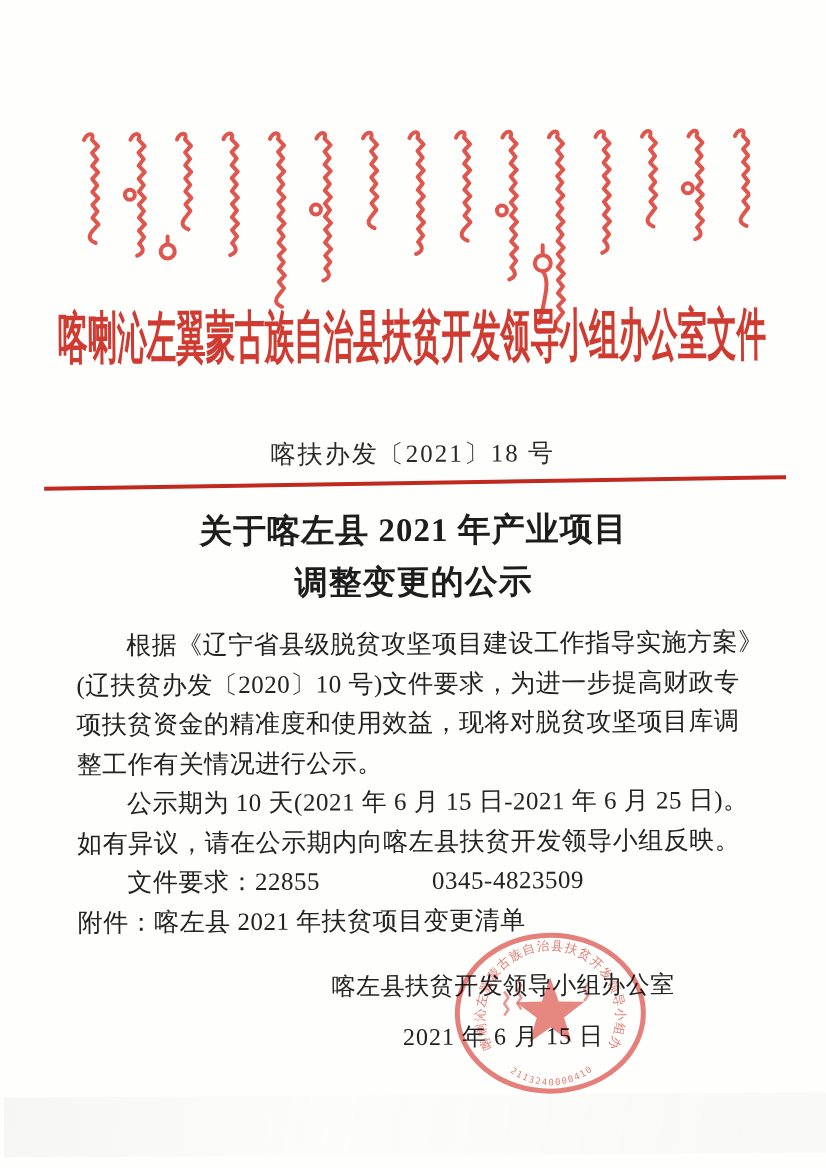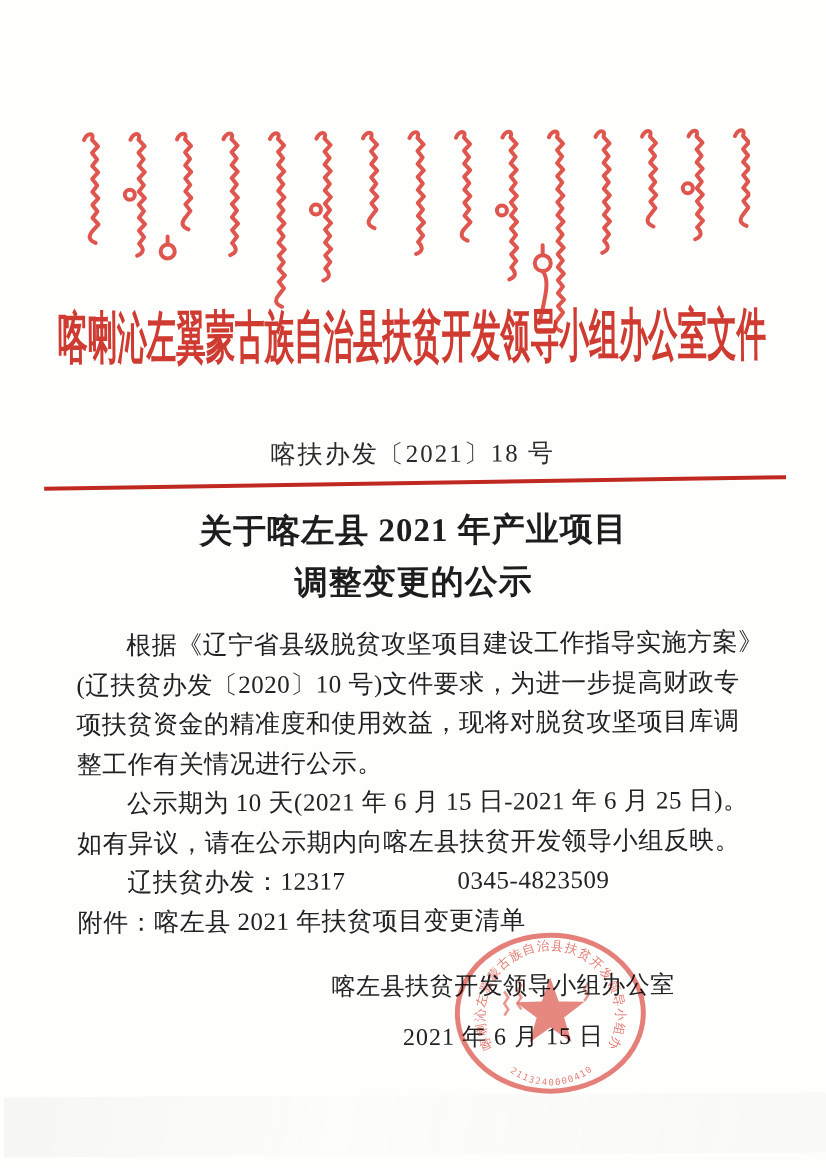--- a/index.html
+++ b/index.html
@@ -117,21 +117,21 @@
     </div>
 
     <div class="body-text">
       <div class="bline indent">根据《辽宁省县级脱贫攻坚项目建设工作指导实施方案》</div>
       <div class="bline">(辽扶贫办发〔2020〕10 号)文件要求，为进一步提高财政专</div>
       <div class="bline">项扶贫资金的精准度和使用效益，现将对脱贫攻坚项目库调</div>
       <div class="bline">整工作有关情况进行公示。</div>
       <div class="bline indent">公示期为 10 天(2021 年 6 月 15 日-2021 年 6 月 25 日)。</div>
       <div class="bline">如有异议，请在公示期内向喀左县扶贫开发领导小组反映。</div>
       <div class="bline indent">
-        <span>辽扶贫办发：</span><span>12317</span><span class="phone-gap"></span><span>0345-4823509</span>
+        <span>文件要求：</span><span>22855</span><span class="phone-gap"></span><span>0345-4823509</span>
       </div>
       <div class="bline">附件：喀左县 2021 年扶贫项目变更清单</div>
     </div>
 
     <div class="signature">
       <div class="org">喀左县扶贫开发领导小组办公室</div>
       <div class="date">2021 年 6 月 15 日</div>
     </div>
 
     <svg class="seal" viewBox="-100 -90 200 180">

